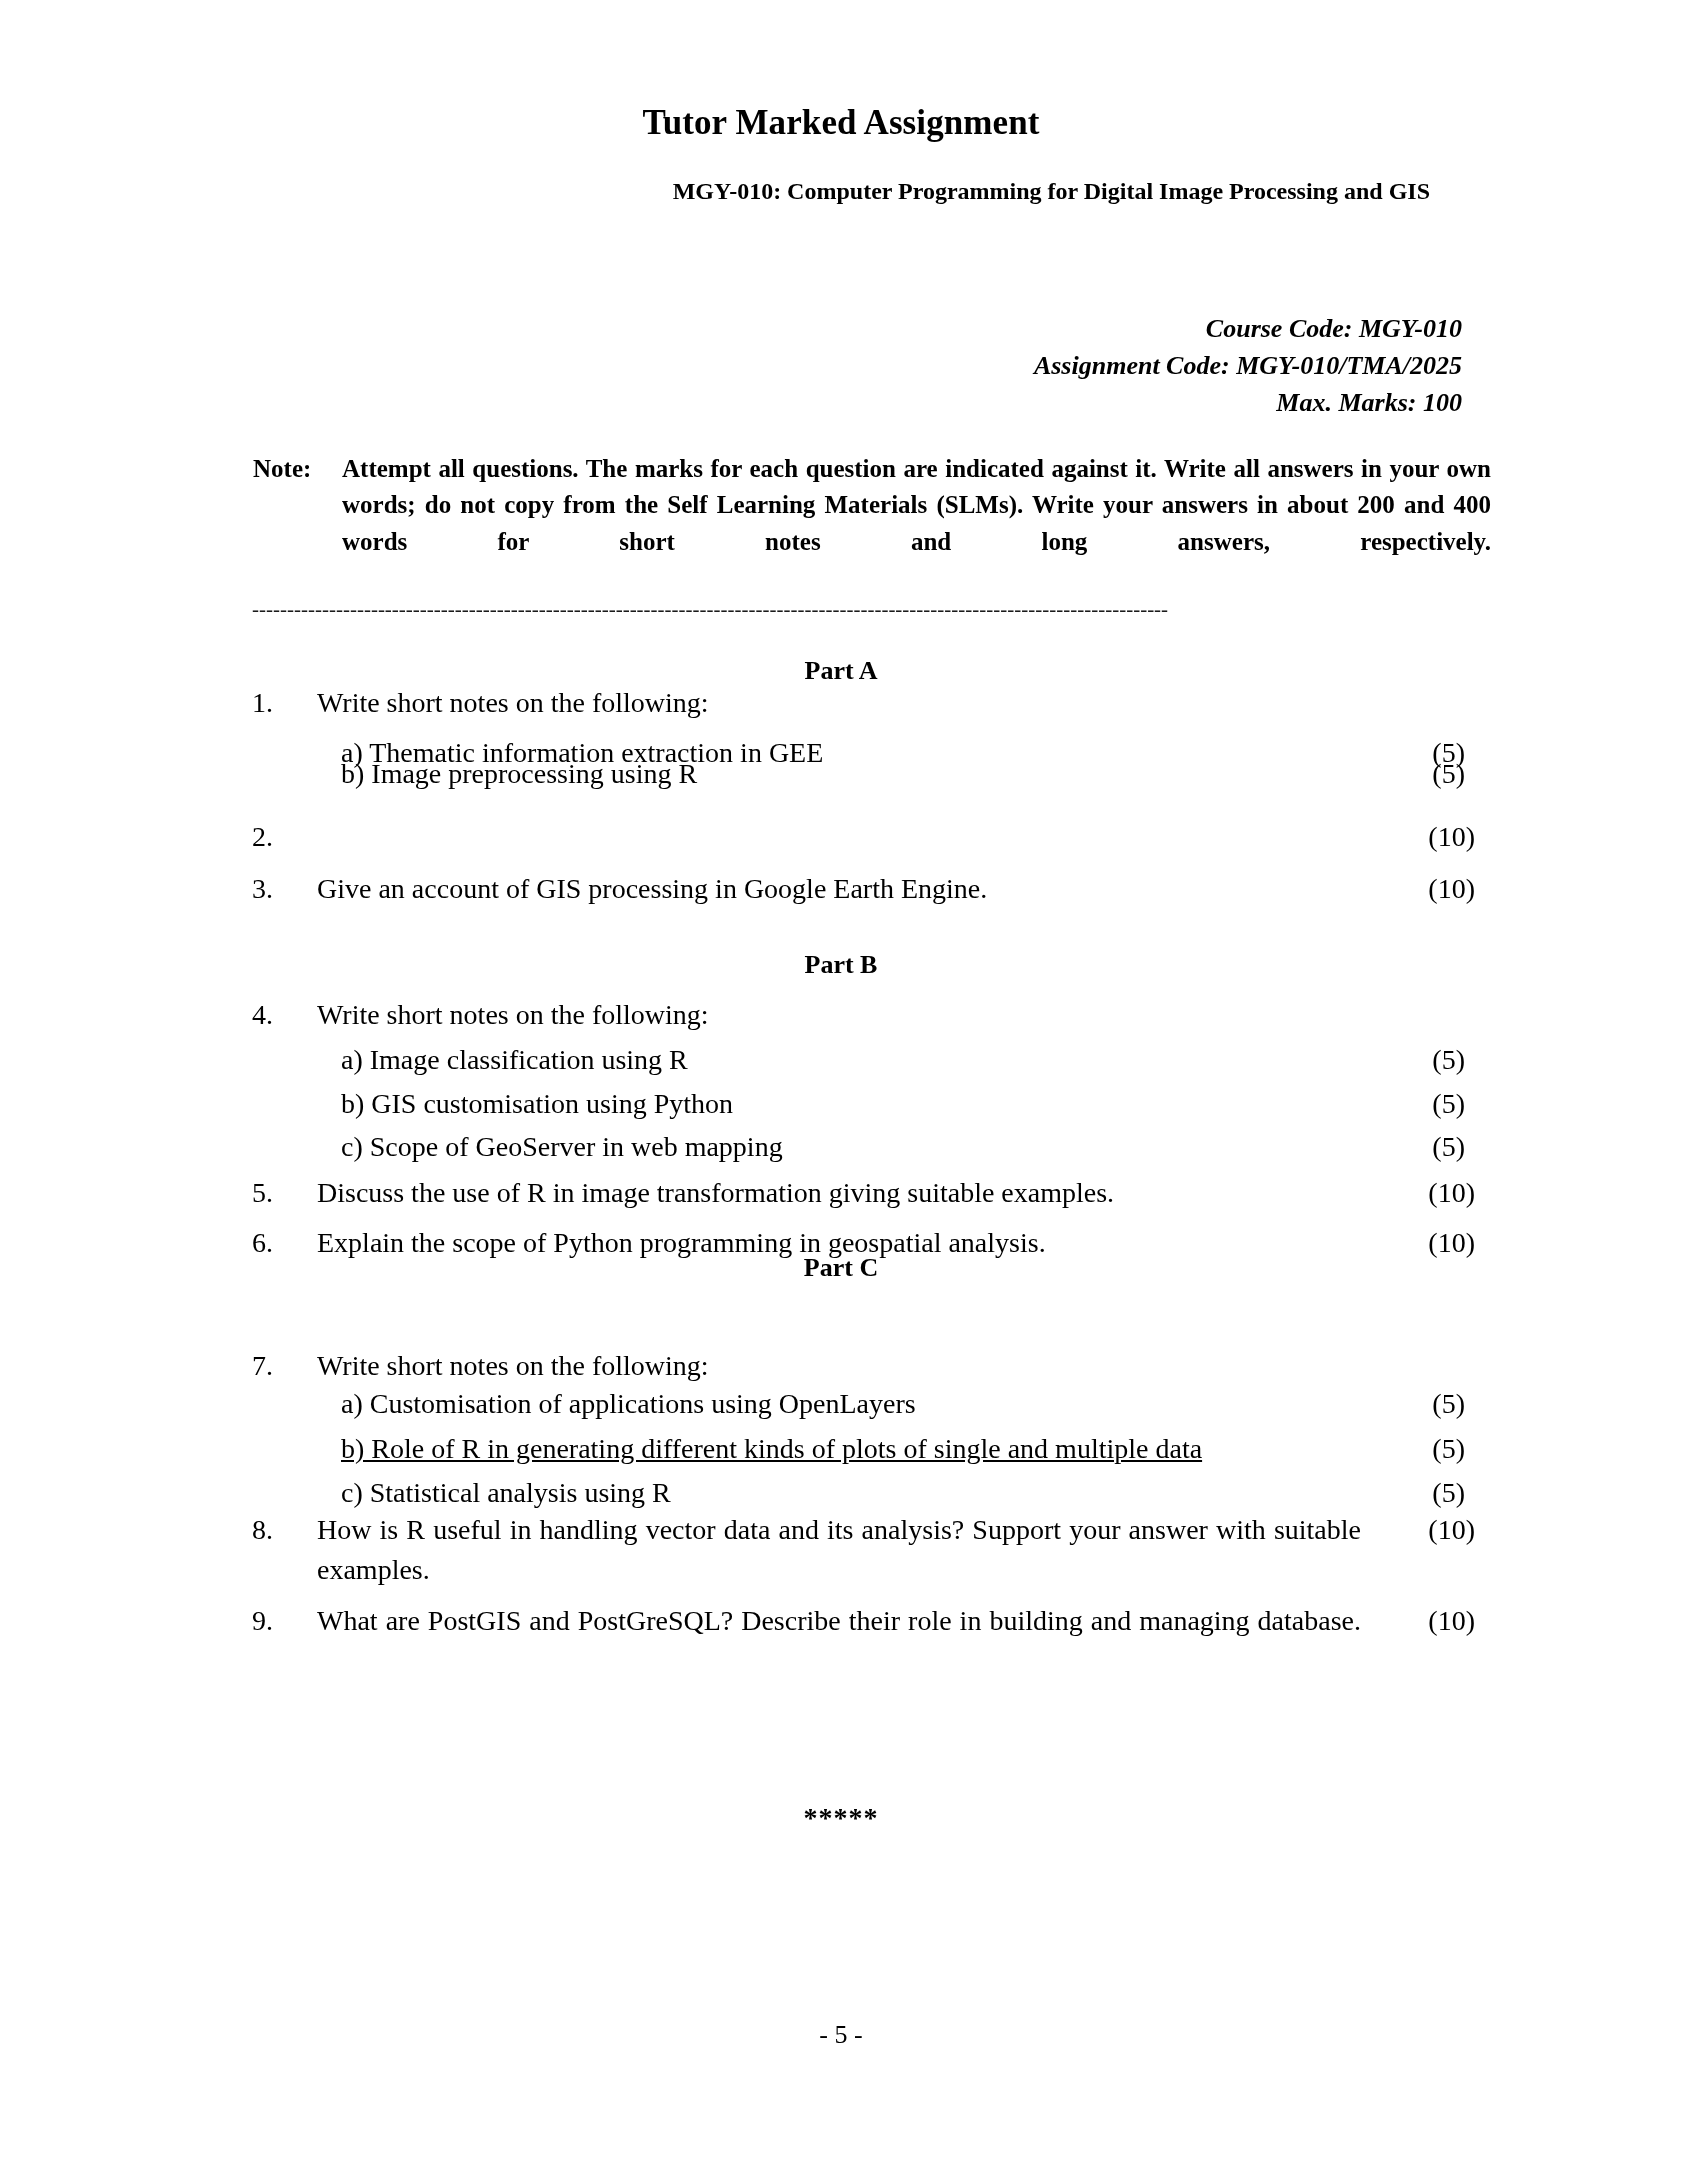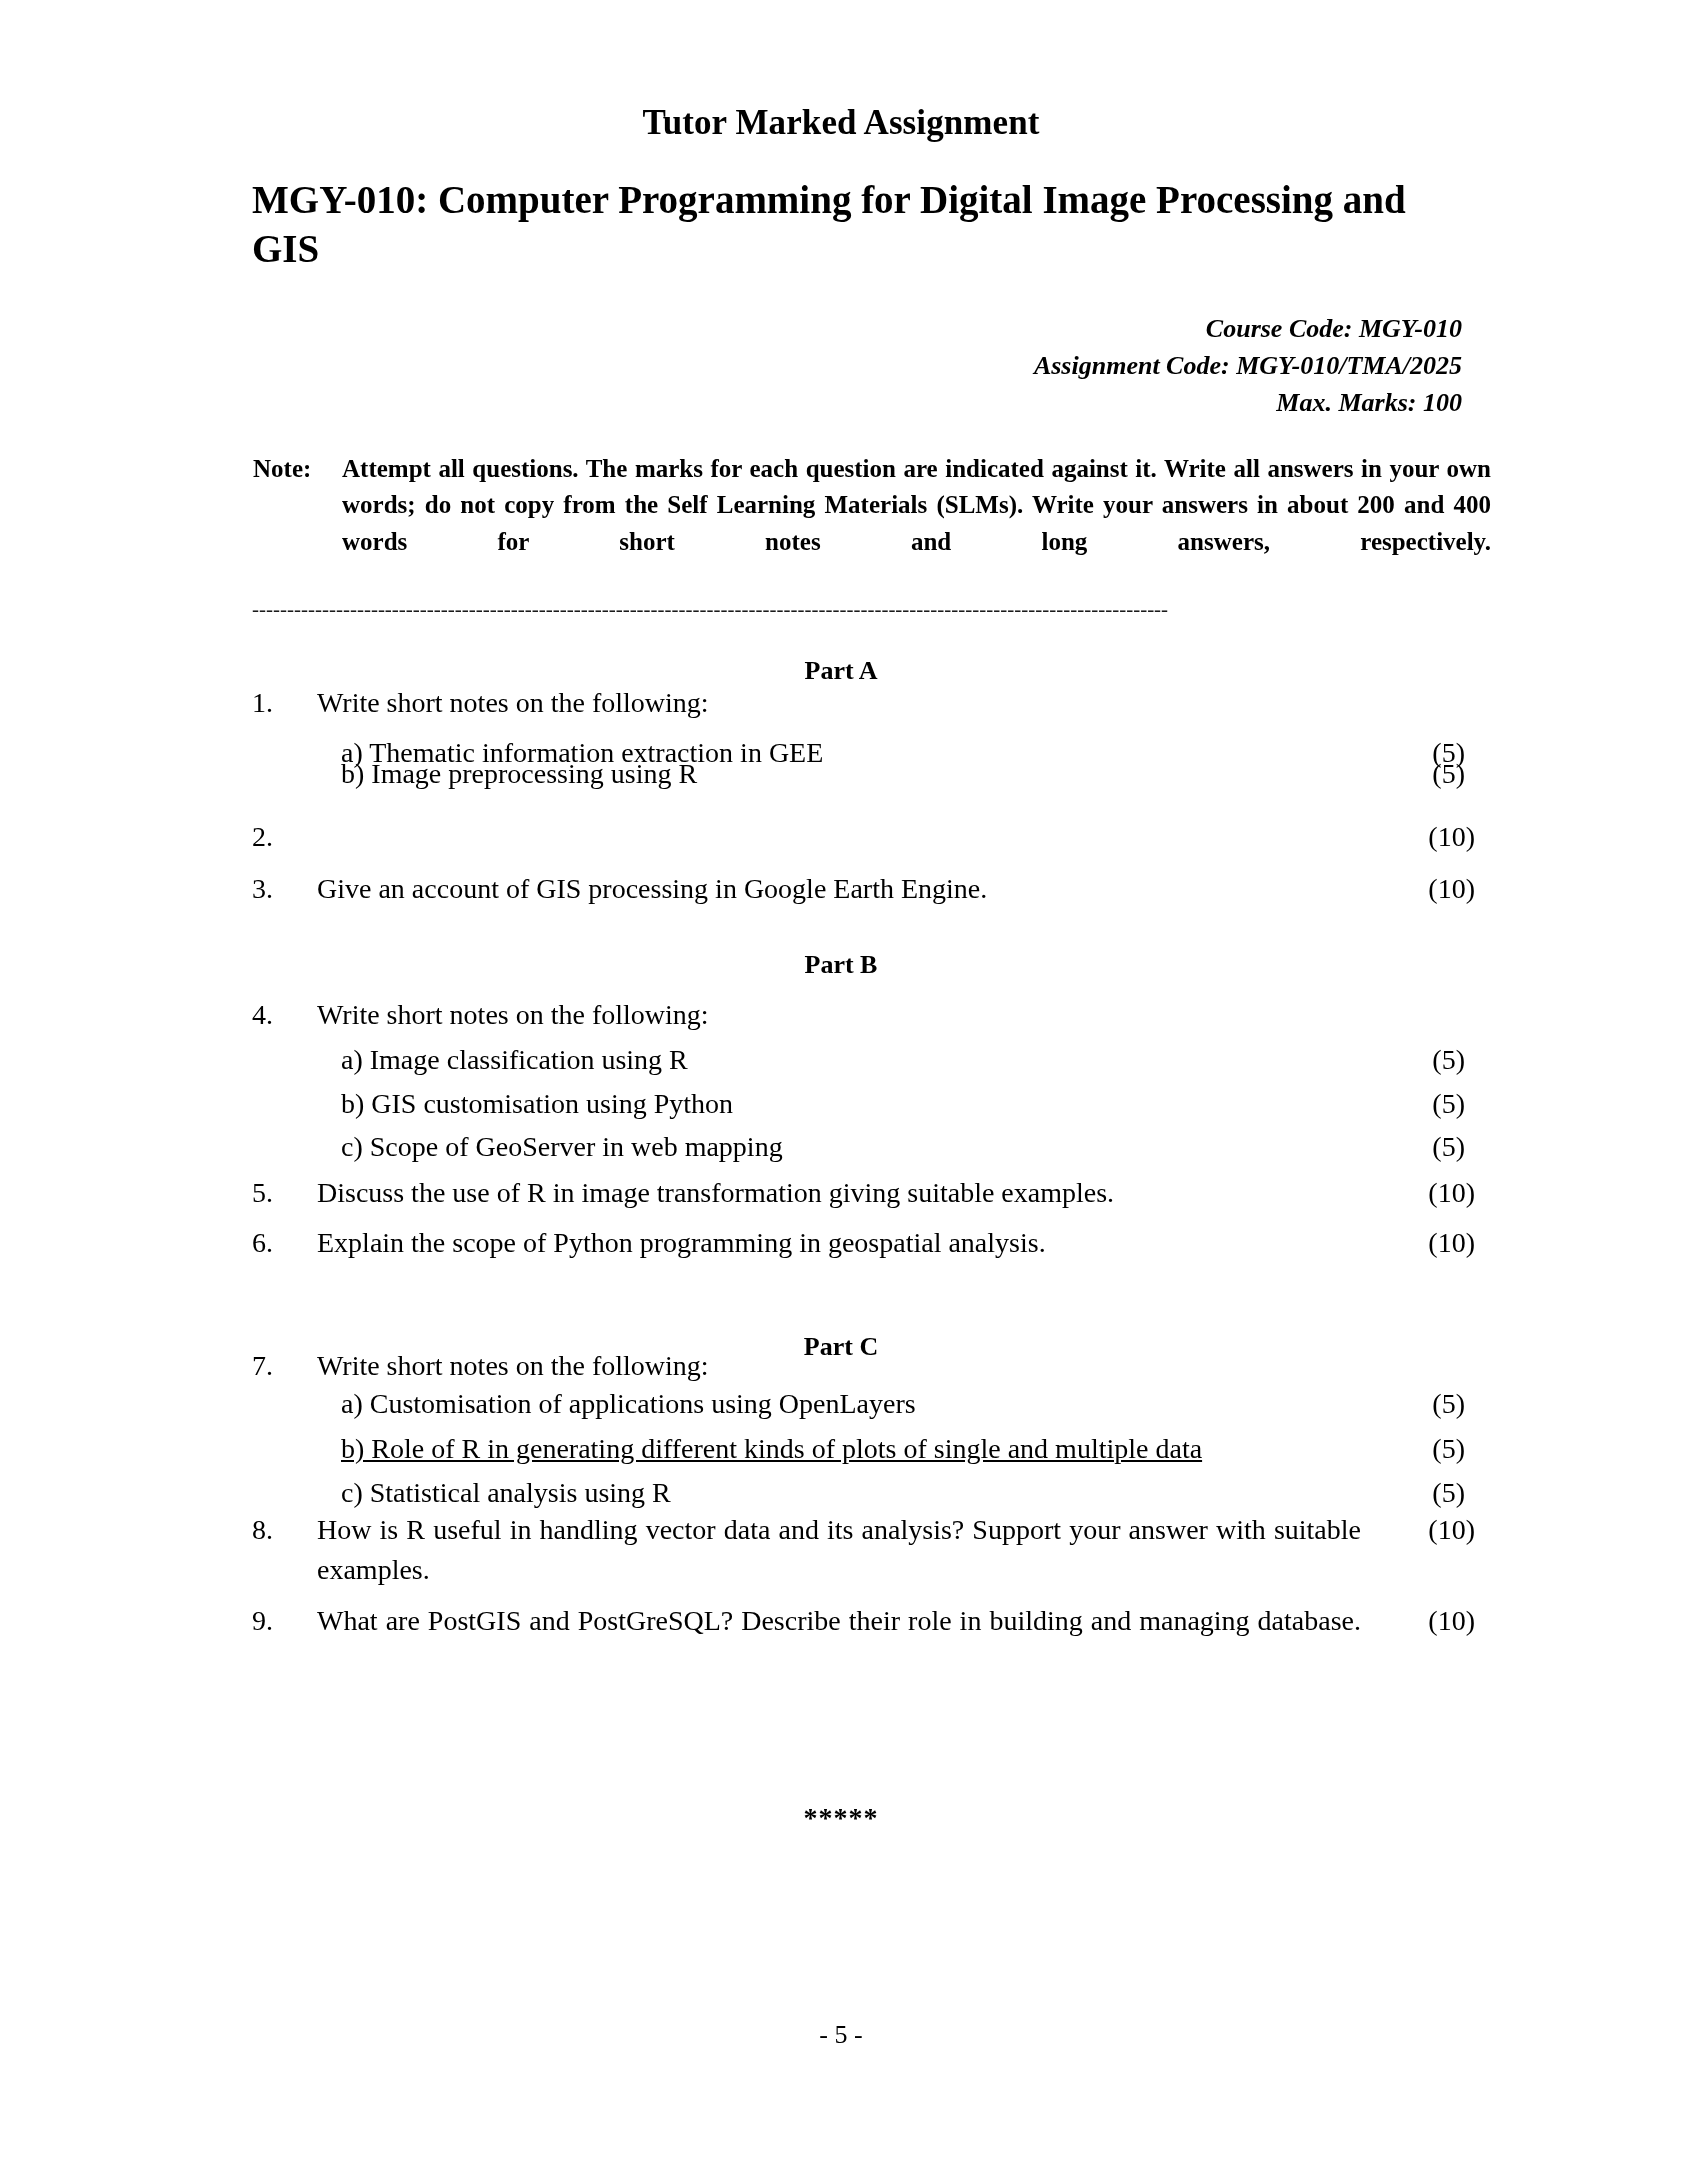--- a/index.html
+++ b/index.html
@@ -36,22 +36,22 @@
     font-size: 35px;
     font-weight: bold;
     line-height: 1.1;
     letter-spacing: 0.1px;
   }
   .course-title {
     position: absolute;
     left: 252px;
     top: 176px;
     width: 1178px;
-    text-align: left;
-    font-size: 39px;
+    text-align: right;
+    font-size: 24px;
     font-weight: bold;
     line-height: 1.25;
   }
 
   
   .code-block {
     position: absolute;
     right: 203px;
     top: 311px;
     text-align: right;
@@ -261,21 +261,21 @@
       <div class="q-row" style="top: 1173px;">
         <span class="q-num">5.</span>
         <span class="q-text">Discuss the use of R in image transformation giving suitable examples.</span>
         <span class="q-marks">(10)</span>
       </div>
       <div class="q-row" style="top: 1223px;">
         <span class="q-num">6.</span>
         <span class="q-text">Explain the scope of Python programming in geospatial analysis.</span>
         <span class="q-marks">(10)</span>
       </div>
-      <div class="part-heading" style="top: 1332px;">Part C</div>
+      <div class="part-heading" style="top: 1253px;">Part C</div>
       <div class="q-row" style="top: 1346px;">
         <span class="q-num">7.</span>
         <span class="q-text">Write short notes on the following:</span>
       </div>
       <div class="sub-row" style="top: 1384px;">
         <span class="sub-text">a) Customisation of applications using OpenLayers</span>
         <span class="sub-marks">(5)</span>
       </div>
       <div class="sub-row" style="top: 1429px; text-decoration: underline;">
         <span class="sub-text">b) Role of R in generating different kinds of plots of single and multiple data</span>

